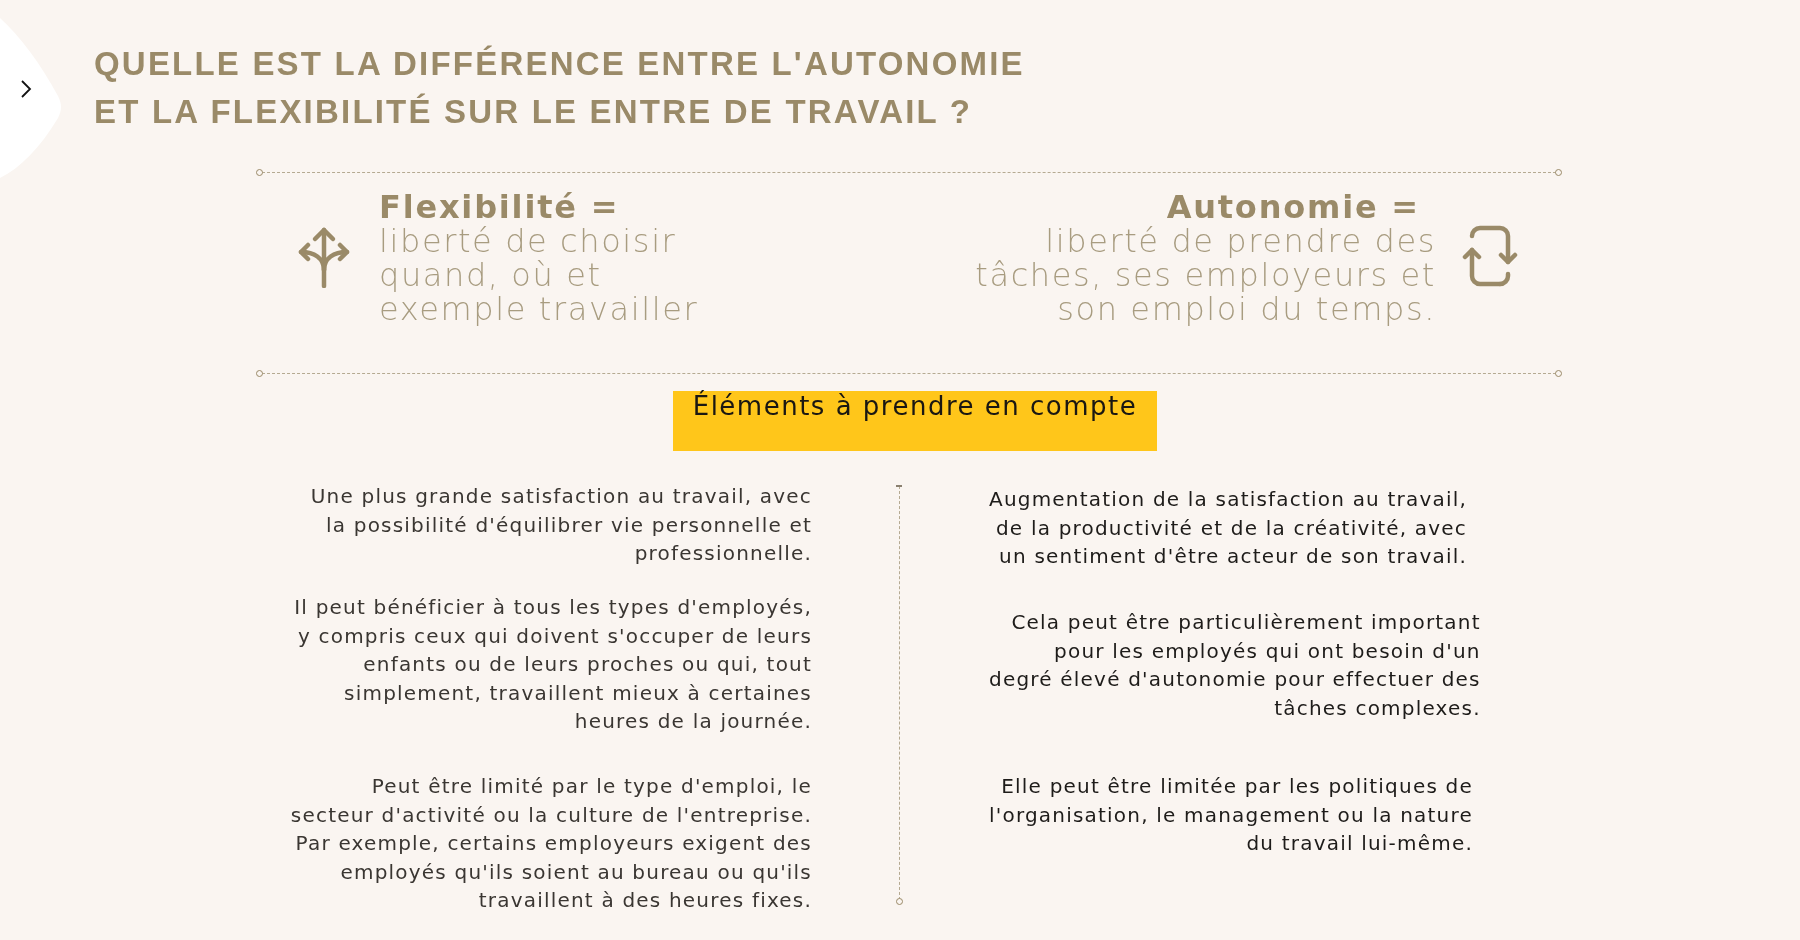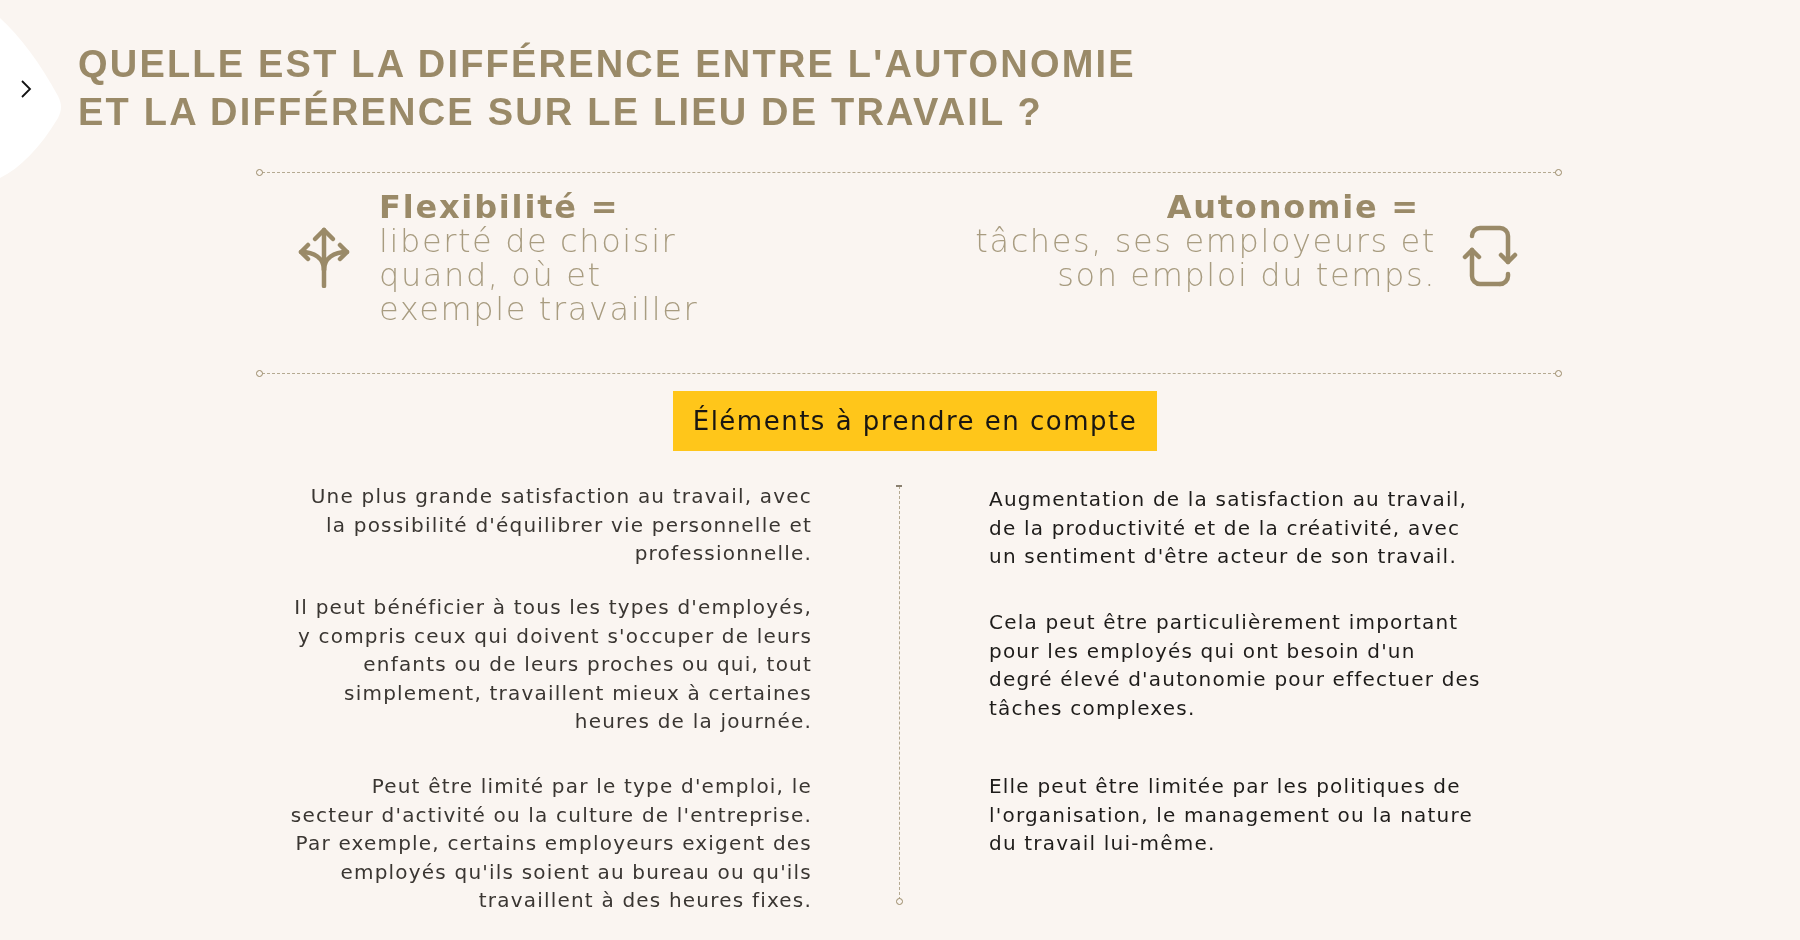--- a/index.html
+++ b/index.html
@@ -9,23 +9,23 @@
     font-family:"DejaVu Sans", "Liberation Sans", sans-serif;
   }
   .nav-tab {
     position:absolute; left:0; top:18px; width:62px; height:160px;
     background:#FFFFFF;
     clip-path: path('M0 0 C 20 18, 40 45, 58 78 C 62 86, 62 92, 58 100 C 40 130, 20 150, 0 160 Z');
     cursor:pointer;
   }
   .nav-tab svg { position:absolute; left:20px; top:61px; }
   .title {
-    position:absolute; left:78px; top:40px; margin:0;
+    position:absolute; left:94px; top:40px; margin:0;
     font-family:"Liberation Sans", sans-serif;
-    font-weight:700; font-size:38px; line-height:48px;
+    font-weight:700; font-size:33px; line-height:48px;
     letter-spacing:2.2px; color:#9A8A68;
     white-space:nowrap;
   }
   .hline {
     position:absolute; left:262px; width:1294px; height:0;
     border-top:1.5px dashed #B5AA92;
   }
   .hline::before, .hline::after {
     content:""; position:absolute; top:-4px; width:5px; height:5px;
     border:1.2px solid #9A8A68; border-radius:50%; background:#FAF5F1;
@@ -48,40 +48,40 @@
     color:#A89C80; font-weight:300;
   }
   .def .term { color:#9A8A68; font-weight:700; letter-spacing:1.8px; }
   .def-left { left:379px; top:190px; text-align:left; }
   .def-right { right:364px; top:190px; text-align:right; }
   .icon { position:absolute; }
   .icon-left { left:296px; top:226px; }
   .icon-right { left:1462px; top:224px; }
   .banner {
     position:absolute; left:673px; top:391px; width:484px; height:60px;
-    background:#FFC61A; display:flex; align-items:center; justify-content:center;
+    background:#FFC61A; display:flex; justify-content:center;
     font-size:26px; letter-spacing:1.5px; color:#1A1712;
   }
   .col { position:absolute; font-size:20px; line-height:28.5px; letter-spacing:1.2px; }
   .col p { margin:0; position:absolute; white-space:pre-line; }
   .col-left { left:280px; width:532px; top:0; color:#3A3632; }
   .col-left p { right:0; text-align:right; }
   .col-right { left:989px; width:520px; top:0; color:#1E1C1A; }
-  .col-right p { left:0; text-align:left; }
+  .col-right p { left:0; text-align:right; }
 </style>
 </head>
 <body>
 
 <div class="nav-tab">
   <svg width="12" height="20" viewBox="0 0 12 20">
     <polyline points="2,2 10,10 2,18" fill="none" stroke="#111" stroke-width="1.8"></polyline>
   </svg>
 </div>
 
-<h1 class="title"><span>QUELLE EST LA DIFFÉRENCE ENTRE L'AUTONOMIE</span><br><span>ET LA DIFFÉRENCE SUR LE LIEU DE TRAVAIL ?</span></h1>
+<h1 class="title"><span>QUELLE EST LA DIFFÉRENCE ENTRE L'AUTONOMIE</span><br><span>ET LA FLEXIBILITÉ SUR LE ENTRE DE TRAVAIL ?</span></h1>
 
 <div class="hline" style="top:172px;"></div>
 <div class="hline" style="top:373px;"></div>
 
 <svg class="icon icon-left" width="56" height="62" viewBox="0 0 56 62">
   <g fill="none" stroke="#9A8A68" stroke-width="4.5" stroke-linecap="round" stroke-linejoin="round">
     <line x1="28" y1="60" x2="28" y2="4"></line>
     <polyline points="19,13 28,4 37,13"></polyline>
     <path d="M28 44 C 28 32, 18 26, 5 26"></path>
     <polyline points="12,19 5,26 12,33"></polyline>
@@ -91,20 +91,21 @@
 </svg>
 <div class="def def-left">
   <div class="term">Flexibilité =</div>
   <div>liberté de choisir</div>
   <div>quand, où et</div>
   <div>exemple travailler</div>
 </div>
 
 <div class="def def-right">
   <div class="term" style="margin-right:16px;">Autonomie =</div>
+  <div>liberté de prendre des</div>
   <div>tâches, ses employeurs et</div>
   <div>son emploi du temps.</div>
 </div>
 <svg class="icon icon-right" width="56" height="64" viewBox="0 0 56 64">
   <g fill="none" stroke="#9A8A68" stroke-width="4.5" stroke-linecap="round" stroke-linejoin="round">
     <path d="M10 26 V52 a8 8 0 0 0 8 8 H38"></path>
     <polyline points="3,33 10,26 17,33"></polyline>
     <path d="M46 38 V12 a8 8 0 0 0 -8 -8 H18 a8 8 0 0 0 -8 8"></path>
     <polyline points="39,31 46,38 53,31"></polyline>
     <path d="M38 60 a8 8 0 0 0 8 -8 V50"></path>

